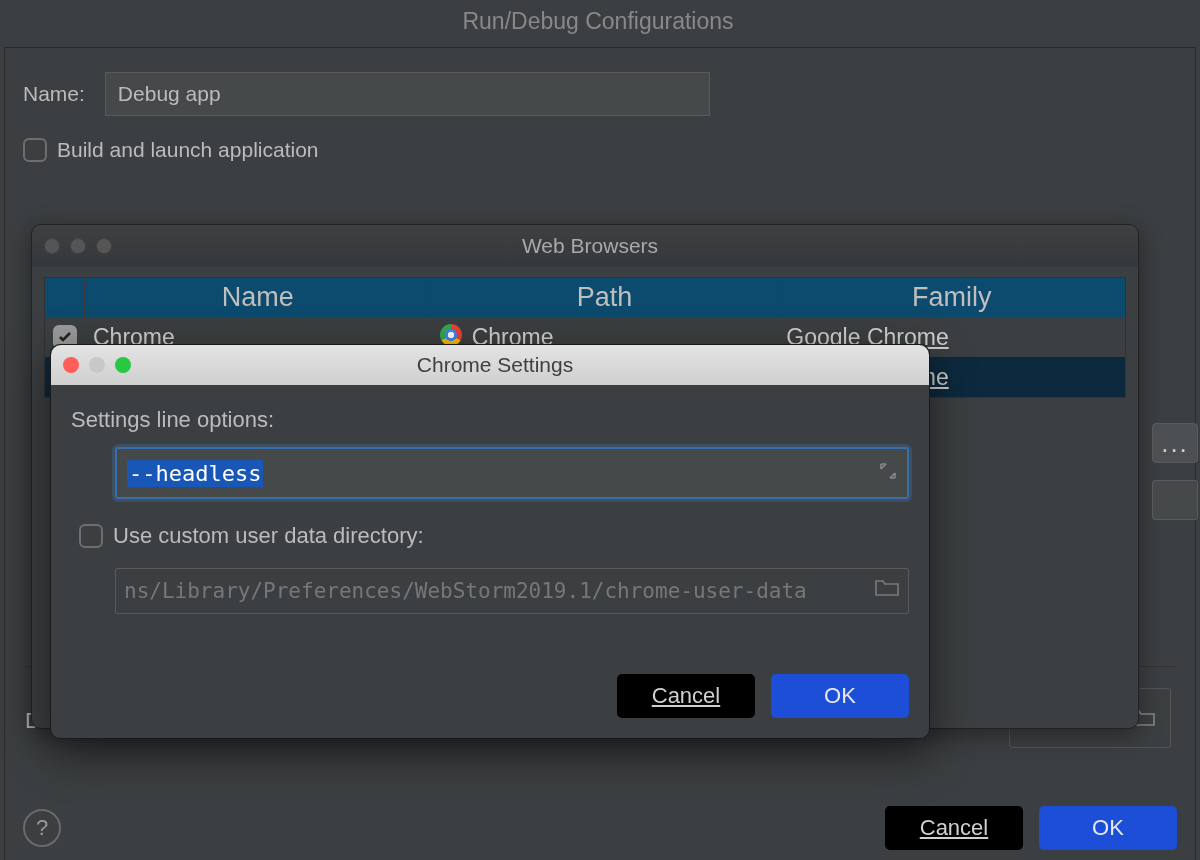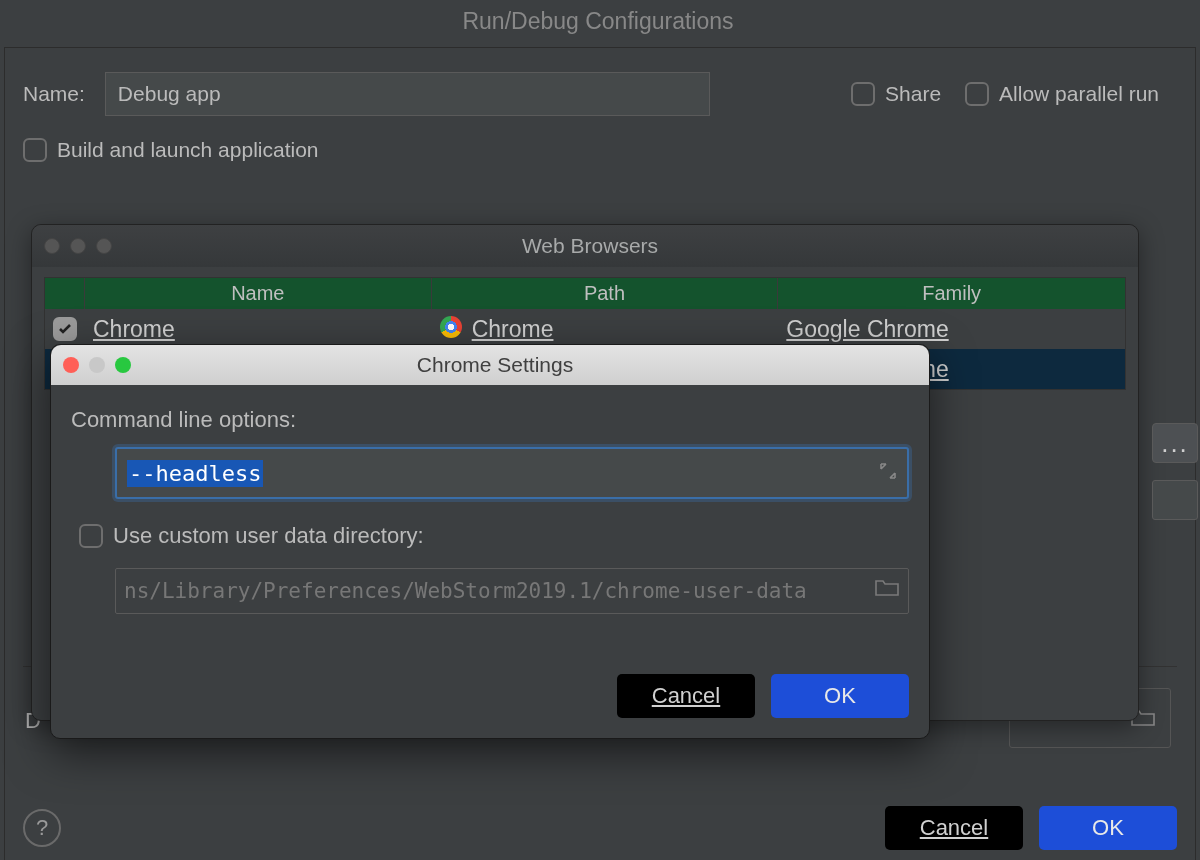--- a/index.html
+++ b/index.html
@@ -101,23 +101,23 @@
 .tdot.inactive { background: #555; border: 1px solid #444; }
 .wb-title { flex: 1; text-align: center; color: #a8aaaa; font-size: 21px; margin-left: -58px; }
 
 .wb-body { padding: 10px 12px 18px 12px; }
 .wb-table {
   border: 1px solid #323232;
 }
 .wb-header-row {
   display: grid;
   grid-template-columns: 40px 1fr 1fr 1fr;
-  background: #14532d;
+  background: #0c4a6e;
   color: #bfbfbf;
-  font-size: 20px;
+  font-size: 27px;
 }
 .wb-header-row > div {
   padding: 4px 8px;
   border-right: 1px solid #3a3a3a;
   text-align: center;
 }
 .wb-header-row > div:first-child { border-right: 1px solid #3a3a3a; }
 .wb-header-row > div:last-child { border-right: none; }
 
 .wb-row {
@@ -295,30 +295,20 @@
 
 <div class="dialog-title">Run/Debug Configurations</div>
 
 <div class="outer-panel">
 
   <div class="name-row-wrap">
     <div class="name-row">
       <span class="name-label">Name:</span>
       <input class="name-input" value="Debug app" style="">
     </div>
-    <div class="top-right-checks">
-      <label class="chk-label">
-        <span class="chk"></span>
-        <span>Share</span>
-      </label>
-      <label class="chk-label">
-        <span class="chk"></span>
-        <span>Allow parallel run</span>
-      </label>
-    </div>
   </div>
 
   <div class="build-row">
     <label class="chk-label">
       <span class="chk"></span>
       <span>Build and launch application</span>
     </label>
   </div>
 
   <div class="wb-window">
@@ -406,21 +396,21 @@
 <div class="cs-window">
   <div class="cs-titlebar">
     <div class="traffic">
       <div class="tdot red"></div>
       <div class="tdot gray"></div>
       <div class="tdot green"></div>
     </div>
     <div class="cs-title">Chrome Settings</div>
   </div>
   <div class="cs-body">
-    <div class="cs-label">Command line options:</div>
+    <div class="cs-label">Settings line options:</div>
     <div class="cli-wrap">
       <span class="cli-input"><span class="sel">--headless</span></span>
       <span class="expand-ico">
         <svg width="18" height="18" viewBox="0 0 18 18">
             <path d="M2 7L7 2M2 2h5M2 2v5 M16 11l-5 5M16 16h-5M16 16v-5" stroke="#888" stroke-width="1.6" fill="none"></path>
           </svg>
       </span>
     </div>
 
     <div class="cs-chk-row">

